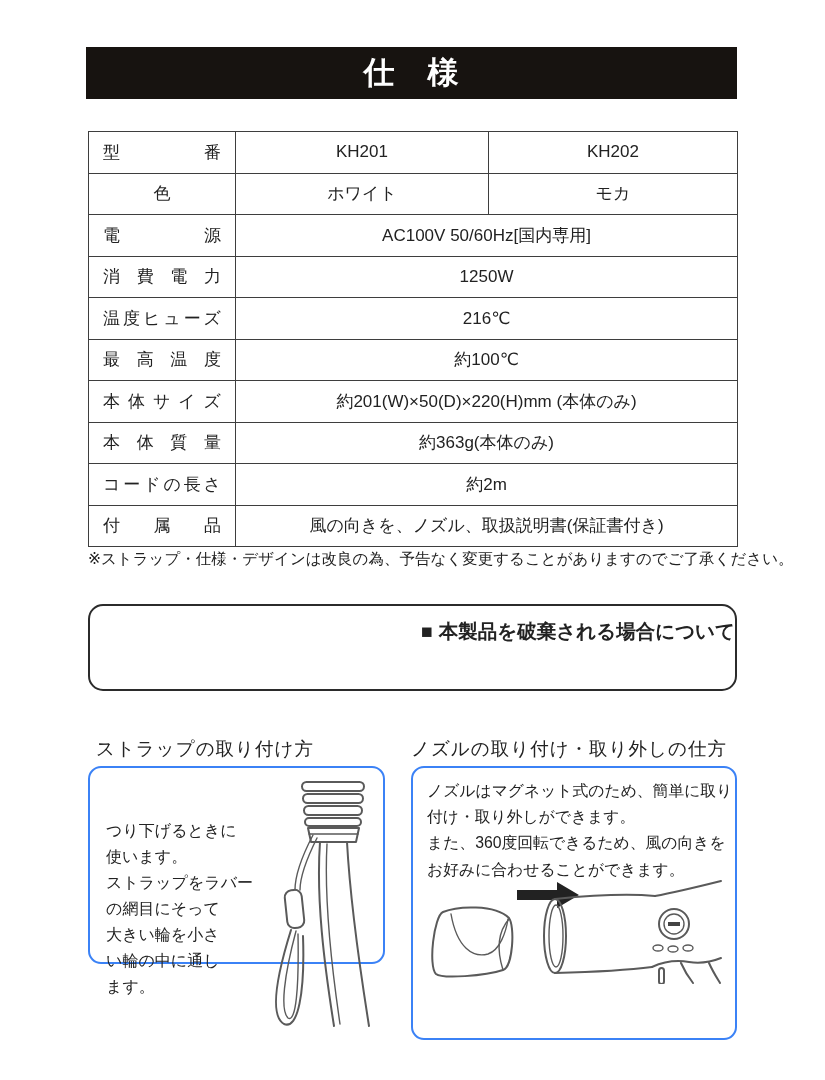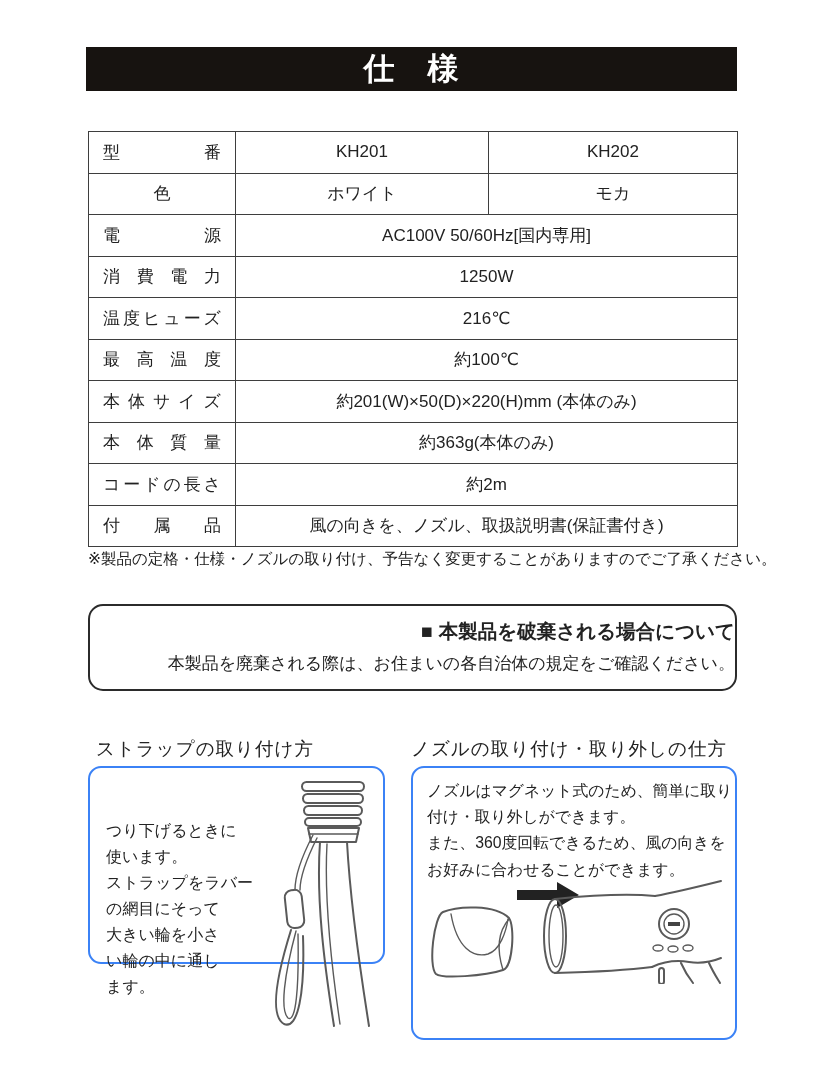--- a/index.html
+++ b/index.html
@@ -3,21 +3,21 @@
 <meta charset="utf-8">
 <style>
   html,body{margin:0;padding:0;background:#ffffff;}
   .page{
     position:relative;width:825px;height:1080px;background:#ffffff;
     font-family:"Liberation Sans","DejaVu Sans",sans-serif;color:#222;
     overflow:hidden;
   }
   
   .title-bar{
-    position:absolute;left:86px;top:47px;width:651px;height:44px;
+    position:absolute;left:86px;top:47px;width:651px;height:52px;
     background:#171310;display:flex;align-items:center;justify-content:center;
   }
   .title-bar h1{margin:0;color:#ffffff;font-size:31px;font-weight:bold;letter-spacing:1px;}
 
   
   table.spec{
     position:absolute;left:88px;top:131px;width:649px;
     border-collapse:collapse;table-layout:fixed;
   }
   .spec td{
@@ -183,25 +183,24 @@
               <span>付</span>
               <span>属</span>
               <span>品</span>
             </div>
           </td>
         <td colspan="2">風の向きを、ノズル、取扱説明書(保証書付き)</td>
       </tr>
     </tbody>
   </table>
 
-  <p class="note">※製品の定格・仕様・ノズルの取り付け、予告なく変更することがありますのでご了承ください。</p>
+  <p class="note">※ストラップ・仕様・デザインは改良の為、予告なく変更することがありますのでご了承ください。</p>
 
   <section class="disposal">
     <h2><span class="bullet">■</span><span>本製品を破棄される場合について</span></h2>
-    <p>本製品を廃棄される際は、お住まいの各自治体の規定をご確認ください。</p>
   </section>
 
   <h3 class="sec-title" id="nozzle-title">ノズルの取り付け・取り外しの仕方</h3>
   <h3 class="sec-title" id="strap-title">ストラップの取り付け方</h3>
 
   <section class="ill-box" id="strap-box">
     <p class="strap-body">つり下げるときに
 使います。
 ストラップをラバー
 の網目にそって

